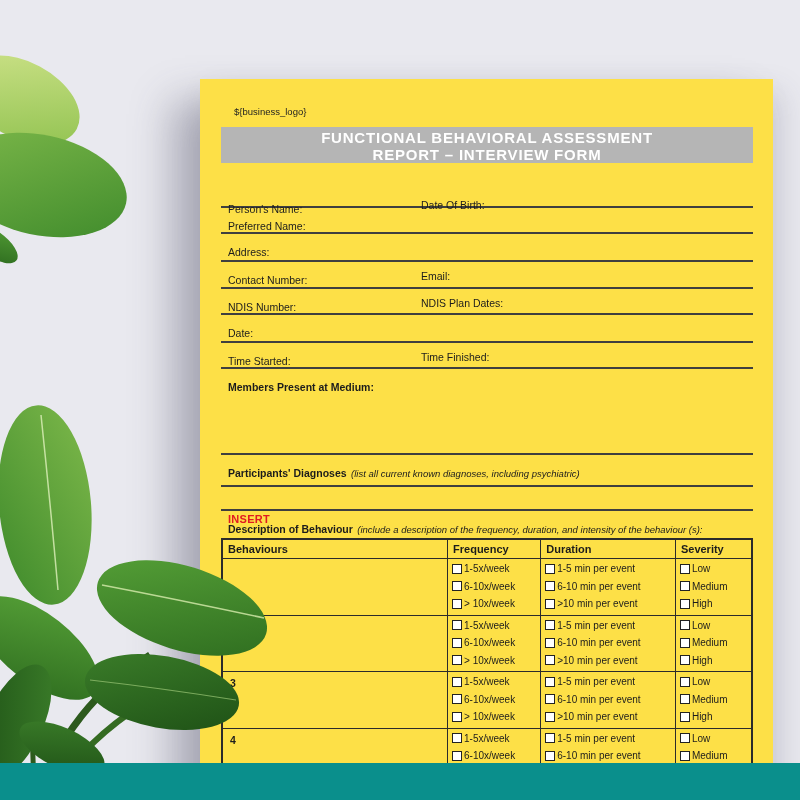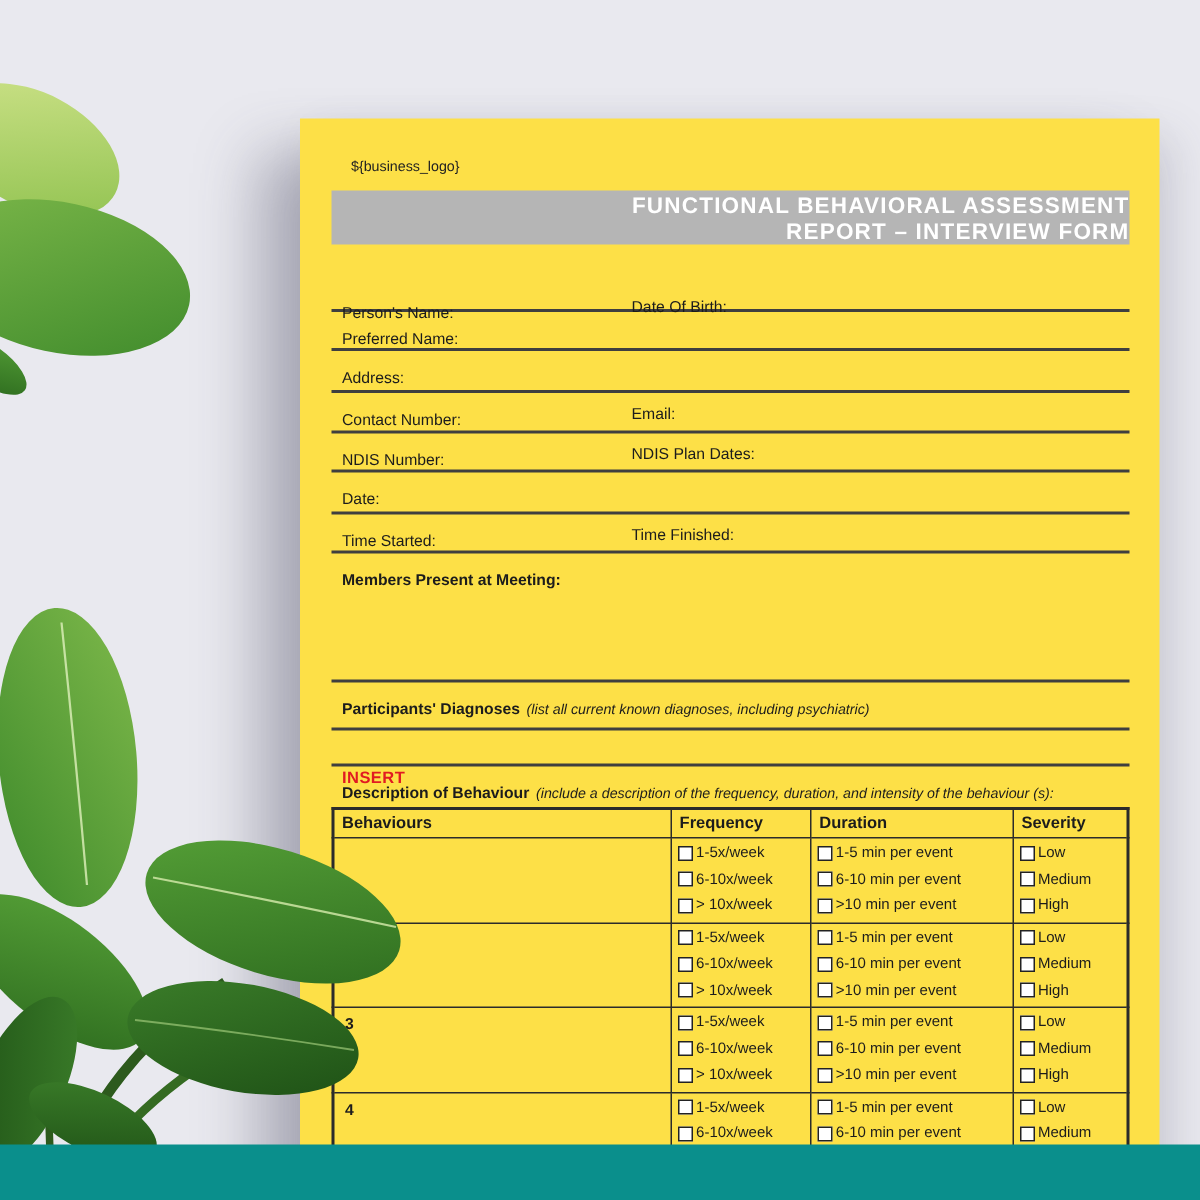--- a/index.html
+++ b/index.html
@@ -56,21 +56,21 @@
 </head>
 <body>
 
 <div class="stage" style="background: rgb(233, 233, 239);">
 
   <div class="page">
     <div class="doc">
 
       <div class="logo-line">${business_logo}</div>
 
-      <div class="banner" style="background: rgb(181, 181, 181); color: rgb(255, 255, 255); text-align: right;">
+      <div class="banner" style="background: rgb(181, 181, 181); color: rgb(255, 255, 255);">
         <div>FUNCTIONAL BEHAVIORAL ASSESSMENT</div>
         <div>REPORT – INTERVIEW FORM</div>
       </div>
 
       <div class="frow r1">
         <span class="flabel">Person's Name:</span>
         <span class="flabel col2">Date Of Birth:</span>
       </div>
       <div class="frow h26">
         <span class="flabel">Preferred Name:</span>
@@ -88,21 +88,21 @@
       </div>
       <div class="frow h28">
         <span class="flabel">Date:</span>
       </div>
       <div class="frow h26">
         <span class="flabel">Time Started:</span>
         <span class="flabel col2">Time Finished:</span>
       </div>
 
       <div class="frow members">
-        <span class="flabel b">Members Present at Meeting:</span>
+        <span class="flabel b">Members Present at Medium:</span>
       </div>
 
       <div class="frow diag">
         <span class="flabel b">Participants' Diagnoses</span>
         <span class="flabel note">(list all current known diagnoses, including psychiatric)</span>
       </div>
 
       <div class="frow insertrow">
         <span class="flabel red" id="insert-label" style="color: rgb(225, 27, 34);">INSERT</span>
       </div>

